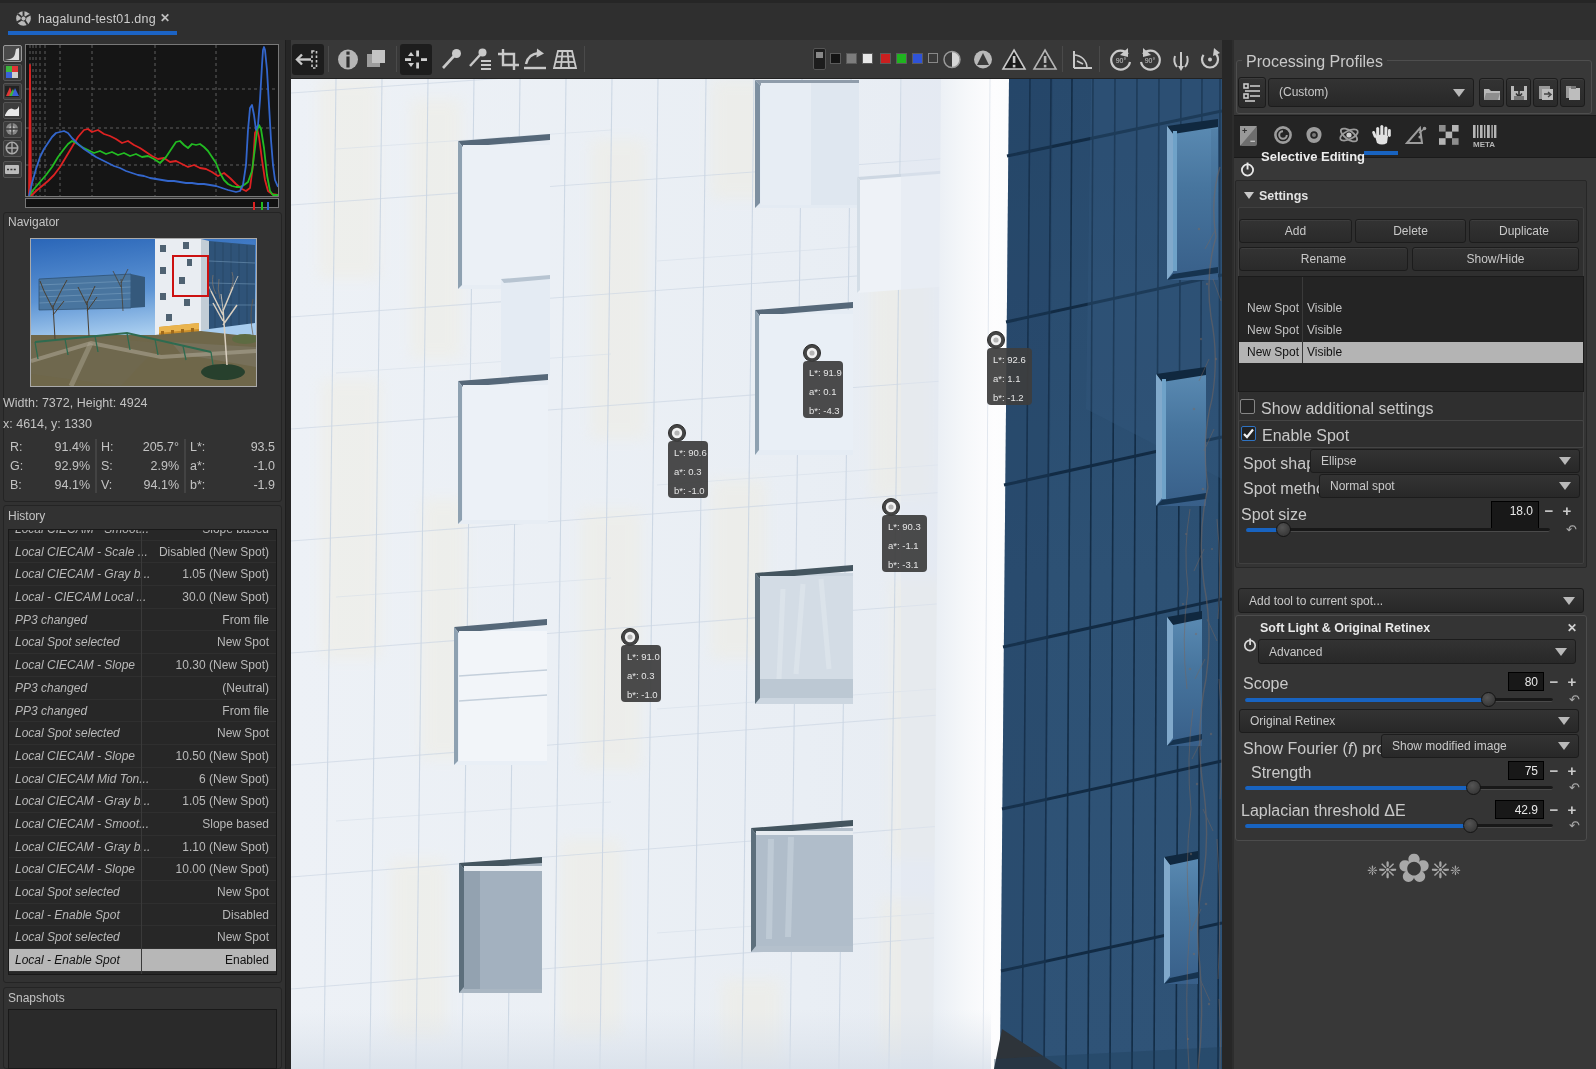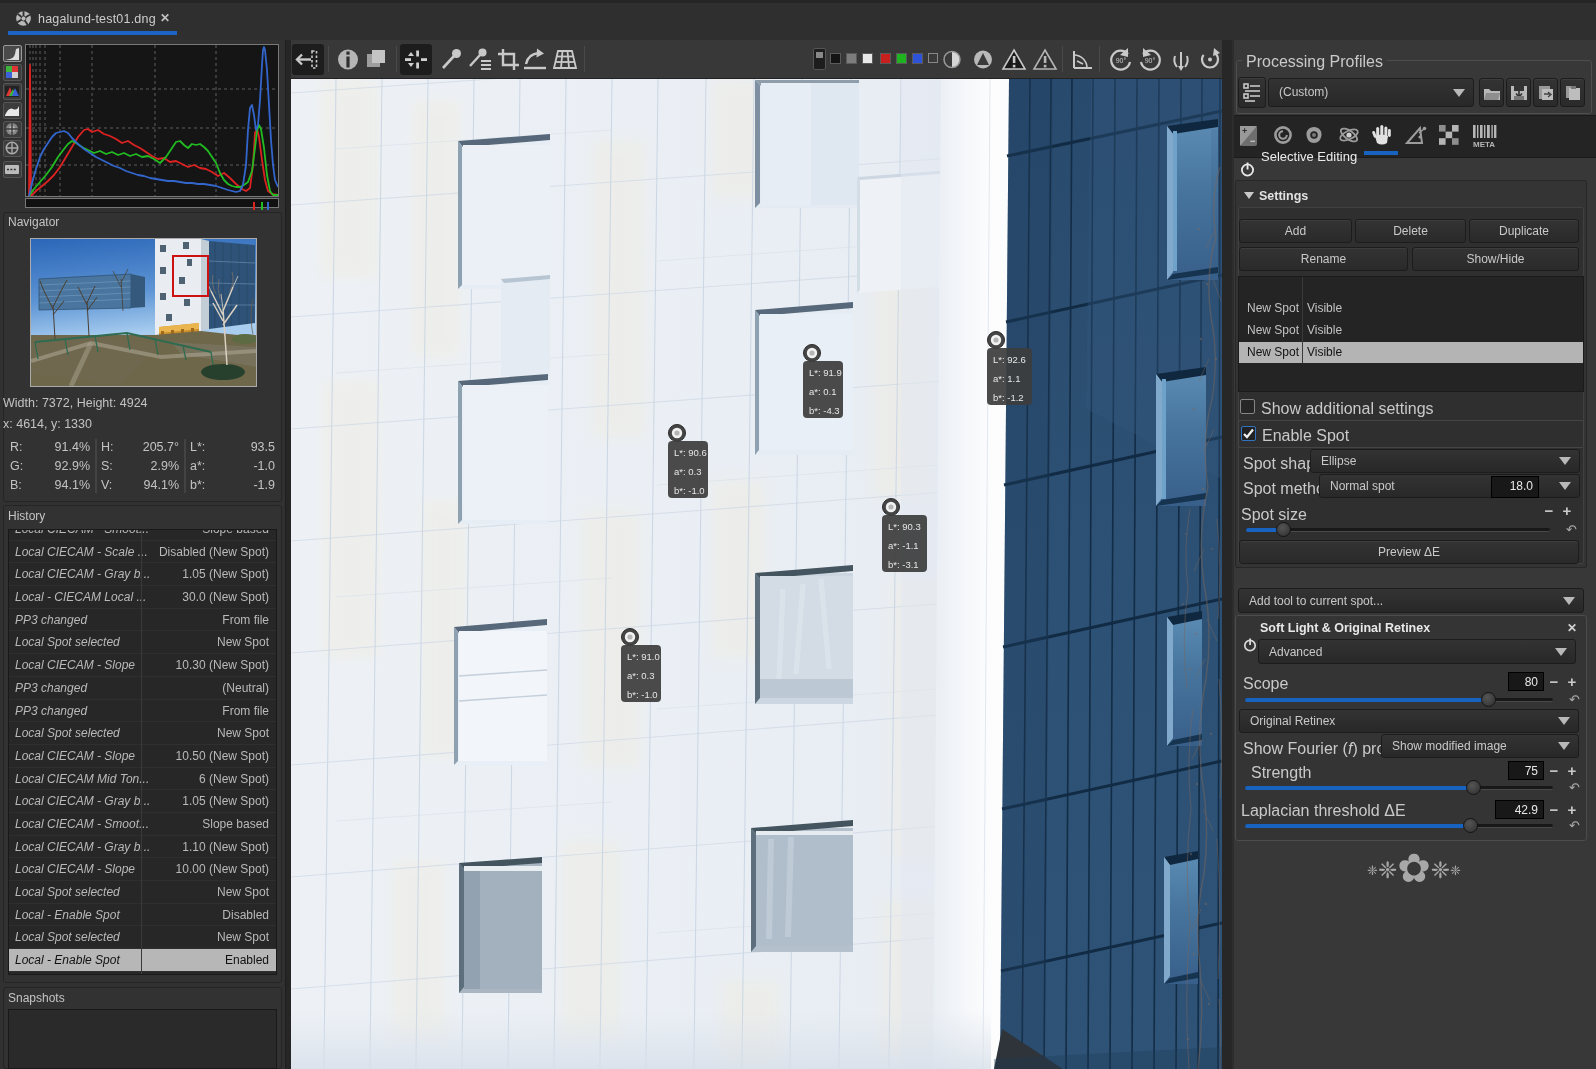--- a/index.html
+++ b/index.html
@@ -891,21 +891,21 @@
           <rect x="22" y="1" width="2.4" height="13"></rect>
         </g>
         <text x="1" y="23" font-size="8" fill="#b5b5b5" font-family="Liberation Sans" font-weight="bold">META</text>
       </svg></div>
   <div class="rp" style="left:130px;top:111px;width:34px;height:4px;background:#1863c0;"></div>
 
   <div class="rp" style="left:6px;top:122px;"><svg width="15" height="15">
         <circle cx="7.5" cy="8" r="5.6" fill="none" stroke="#e8e8e8" stroke-width="1.8"></circle>
         <rect x="6.6" y="0.5" width="1.9" height="7" fill="#e8e8e8"></rect>
       </svg></div>
-  <div class="rp" style="left:27px;top:109px;font-size:13px;font-weight:normal;color:#ececec;">Selective Editing</div>
+  <div class="rp" style="left:27px;top:109px;font-size:13px;font-weight:bold;color:#ececec;">Selective Editing</div>
   <div class="rp" style="left:1px;top:140px;width:352px;height:388px;background:#343434;border:1px solid #272727;border-radius:2px;"></div>
   <div class="rp" style="left:10px;top:152px;width:0;height:0;border-left:5px solid transparent;border-right:5px solid transparent;border-top:7px solid #c9c9c9;"></div>
   <div class="rp" style="left:25px;top:149px;font-size:12.5px;font-weight:bold;color:#e2e2e2;">Settings</div>
   <div class="rp" style="left:4px;top:167px;width:346px;height:357px;background:#2f2f2f;border:1px solid #404040;border-radius:2px;"></div>
   <div class="rp btn" style="left:5px;top:179px;width:113px;height:24px;padding-top:4px;">Add</div>
   <div class="rp btn" style="left:121px;top:179px;width:111px;height:24px;padding-top:4px;">Delete</div>
   <div class="rp btn" style="left:235px;top:179px;width:110px;height:24px;padding-top:4px;">Duplicate</div>
   <div class="rp btn" style="left:5px;top:207px;width:169px;height:24px;padding-top:4px;">Rename</div>
   <div class="rp btn" style="left:178px;top:207px;width:167px;height:24px;padding-top:4px;">Show/Hide</div>
   <div class="rp" style="left:4px;top:236px;width:346px;height:116px;background:#242424;border:1px solid #1b1b1b;">
@@ -934,28 +934,27 @@
   <div class="rp combo" style="left:76px;top:409px;width:270px;height:24px;">
       <span class="cv">Ellipse</span>
       <span class="ca"></span>
     </div>
   <div class="rp lbl" style="left:9px;top:440px;">Spot method:</div>
   <div class="rp combo" style="left:85px;top:434px;width:261px;height:24px;">
       <span class="cv">Normal spot</span>
       <span class="ca"></span>
     </div>
   <div class="rp lbl" style="left:7px;top:466px;">Spot size</div>
-  <div class="rp spin" style="left:257px;top:436px;width:48px;height:22px;">18.0</div>
+  <div class="rp spin" style="left:257px;top:461px;width:48px;height:29px;">18.0</div>
   <div class="rp pmb" style="left:307px;top:463px;width:16px;">−</div>
   <div class="rp pmb" style="left:325px;top:463px;width:16px;">+</div>
   <div class="rp track" style="left:12px;top:488px;width:304px;"></div>
   <div class="rp fill" style="left:12px;top:488px;width:38px;"></div>
   <div class="rp knob" style="left:42px;top:482px;"></div>
   <div class="rp reset" style="left:332px;top:482px;">↶</div>
-  <div class="rp btn" style="left:5px;top:500px;width:340px;height:24px;padding-top:4px;">Preview ΔE</div>
 
   <div class="rp combo" style="left:4px;top:548px;width:346px;height:25px;">
       <span class="cv" style="top:5px;">Add tool to current spot...</span>
       <span class="ca" style="top:5px;"></span>
     </div>
 
   <div class="rp" style="left:1px;top:575px;width:352px;height:226px;background:#343434;border:1px solid #4c4c4c;border-radius:3px;"></div>
   <div class="rp" style="left:26px;top:581px;font-size:12.5px;font-weight:bold;color:#e8e8e8;">Soft Light &amp; Original Retinex</div>
   <div class="rp" style="left:333px;top:581px;font-size:12px;color:#d2d2d2;font-weight:bold;">✕</div>
   <div class="rp" style="left:9px;top:598px;"><svg width="14" height="14">

